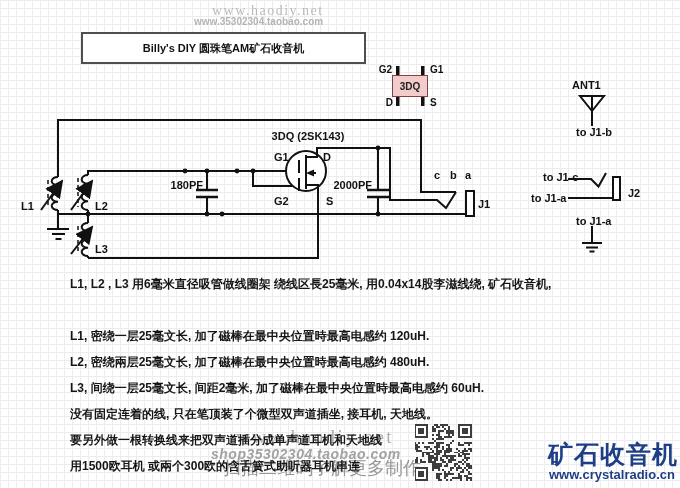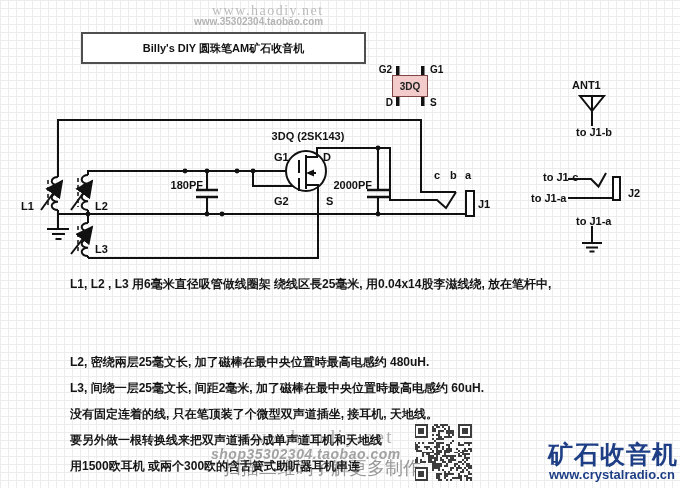--- a/index.html
+++ b/index.html
@@ -465,21 +465,22 @@
   <div class="lbl" style="left:465px;top:169px;">a</div>
   <div class="lbl" style="left:478px;top:198px;">J1</div>
 
   <div class="lbl" style="left:572px;top:79px;width:40px;">ANT1</div>
   <div class="lbl" style="left:576px;top:126px;">to J1-b</div>
   <div class="lbl" style="left:531px;top:171px;margin-left:12px;">to J1-c</div>
   <div class="lbl" style="left:531px;top:192px;">to J1-a</div>
   <div class="lbl" style="left:628px;top:187px;">J2</div>
   <div class="lbl" style="left:576px;top:215px;">to J1-a</div>
 
-  <div class="note" style="left:70px;top:276px;">L1, L2 , L3 用6毫米直径吸管做线圈架 绕线区長25毫米,  用0.04x14股李滋线绕, 放在笔杆中,</div>
+  <div class="note" style="left:70px;top:276px;">L1, L2 , L3 用6毫米直径吸管做线圈架 绕线区長25毫米,  用0.04x14股李滋线绕, 矿石收音机,</div>
+  <div class="note" style="left:70px;top:328px;">L1, 密绕一层25毫文长,  加了磁棒在最中央位置時最高电感约 120uH.</div>
   <div class="note" style="left:70px;top:354px;">L2, 密绕兩层25毫文长,  加了磁棒在最中央位置時最高电感约 480uH.</div>
   <div class="note" style="left:70px;top:380px;">L3, 间绕一层25毫文长, 间距2毫米,  加了磁棒在最中央位置時最高电感约 60uH.</div>
   <div class="note" style="left:70px;top:432px;">要另外做一根转换线来把双声道插分成单声道耳机和天地线</div>
   <div class="note" style="left:70px;top:406px;">没有固定连着的线,  只在笔顶装了个微型双声道插坐,  接耳机,  天地线。</div>
   <div class="note" style="left:70px;top:458px;">用1500欧耳机 或兩个300欧的含舌簧式助听器耳机串连</div>
 
   <div class="brand-logo">矿石收音机</div>
   <div class="brand-site">www.crystalradio.cn</div>
 
 </div>

